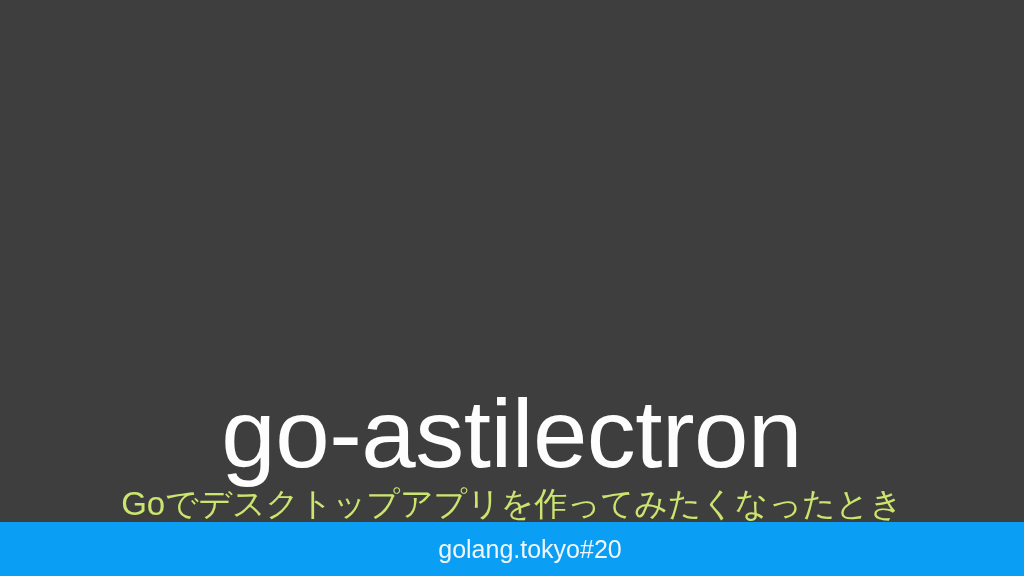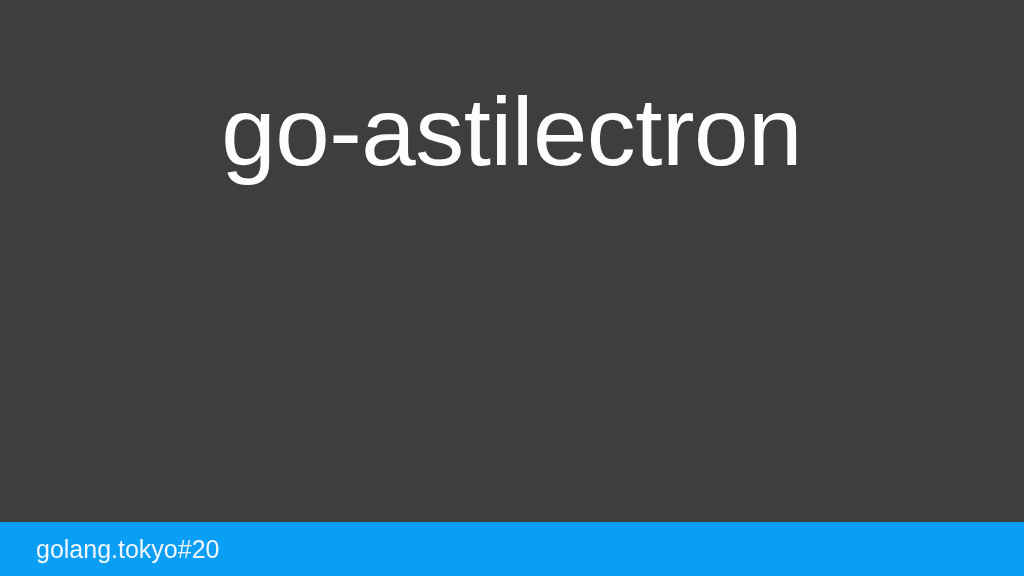--- a/index.html
+++ b/index.html
@@ -26,21 +26,21 @@
   
   .title-block {
     position: absolute;
     left: 0;
     top: 0;
     width: 1024px;
     height: 522px;
     display: flex;
     flex-direction: column;
     align-items: center;
-    justify-content: space-between;
+    justify-content: flex-end;
     padding-top: 84px;
     box-sizing: border-box;
   }
 
   .main-title {
     font-family: "Liberation Sans", sans-serif;
     font-size: 96px;
     line-height: 1.0;
     font-weight: 400;
     color: #fdfdfd;
@@ -81,21 +81,21 @@
   
   .footer-bar {
     position: absolute;
     left: 0;
     bottom: 0;
     width: 1024px;
     height: 54px;
     background: #0b9ef5;
     display: flex;
     align-items: center;
-    justify-content: flex-start;
+    justify-content: center;
   }
 
   .footer-text {
     font-family: "Liberation Sans", sans-serif;
     font-size: 25px;
     font-weight: 400;
     color: #f1f6fa;
     white-space: nowrap;
     letter-spacing: 0px;
     margin: 0;
@@ -103,20 +103,21 @@
   }
 </style>
 </head>
 <body>
 
 <div class="slide">
 
   <div class="title-block">
     <h1 class="main-title">go-astilectron</h1>
 
+    <h2 class="sub-title">Goでデスクトップアプリを作ってみたくなったとき</h2>
 
   </div>
 
   <div class="footer-bar">
     <span class="footer-text">golang.tokyo#20</span>
   </div>
 
 </div>
 
 </body></html>

